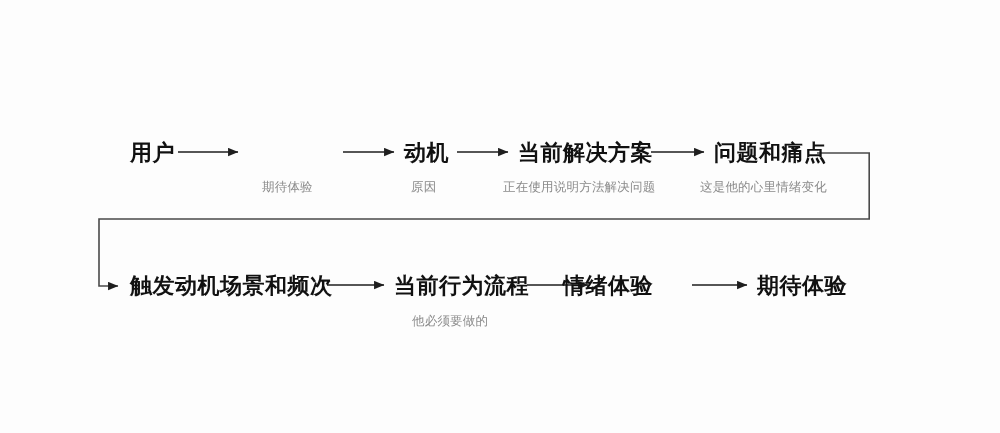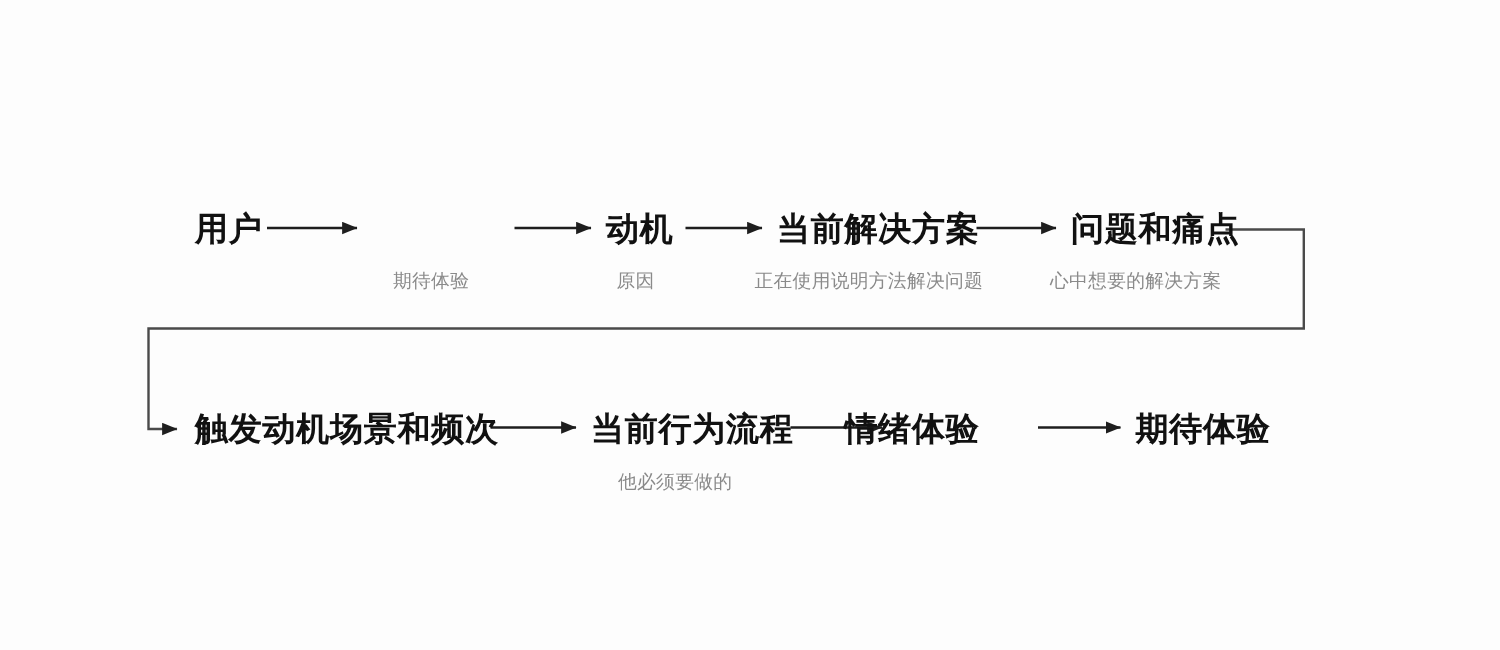--- a/index.html
+++ b/index.html
@@ -75,21 +75,21 @@
   </svg>
 
   <div class="node-label" style="left:130px; top:140px;">用户</div>
   <div class="node-label" style="left:404px; top:140px;">动机</div>
   <div class="node-label" style="left:518px; top:140px;">当前解决方案</div>
   <div class="node-label" style="left:714px; top:140px;">问题和痛点</div>
 
   <div class="node-caption" style="left:262px; top:179px;">期待体验</div>
   <div class="node-caption" style="left:411px; top:179px;">原因</div>
   <div class="node-caption" style="left:503px; top:179px;">正在使用说明方法解决问题</div>
-  <div class="node-caption" style="left:700px; top:179px;">心中想要的解决方案</div>
+  <div class="node-caption" style="left:700px; top:179px;">这是他的心里情绪变化</div>
 
   <div class="node-label" style="left:130px; top:273px;">触发动机场景和频次</div>
   <div class="node-label" style="left:394px; top:273px;">当前行为流程</div>
   <div class="node-label" style="left:563px; top:273px;">情绪体验</div>
   <div class="node-label" style="left:757px; top:273px;">期待体验</div>
 
   <div class="node-caption" style="left:412px; top:313px;">他必须要做的</div>
 
 </div>
 

